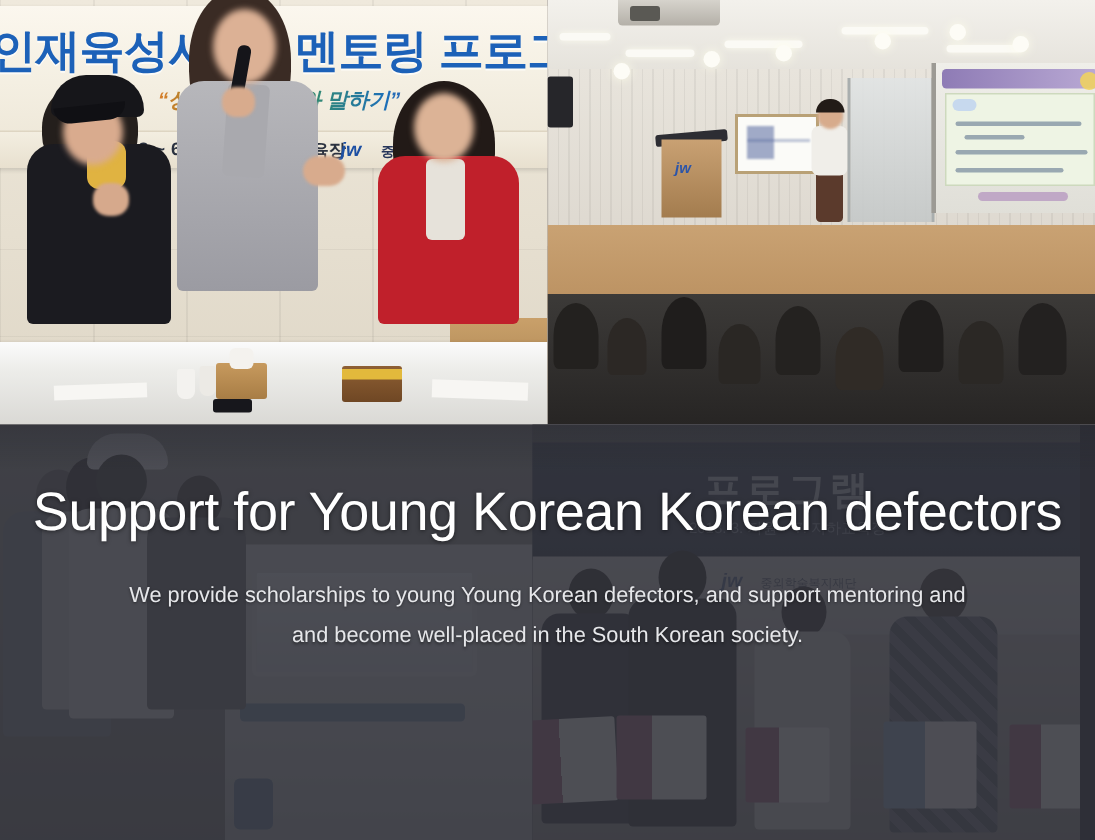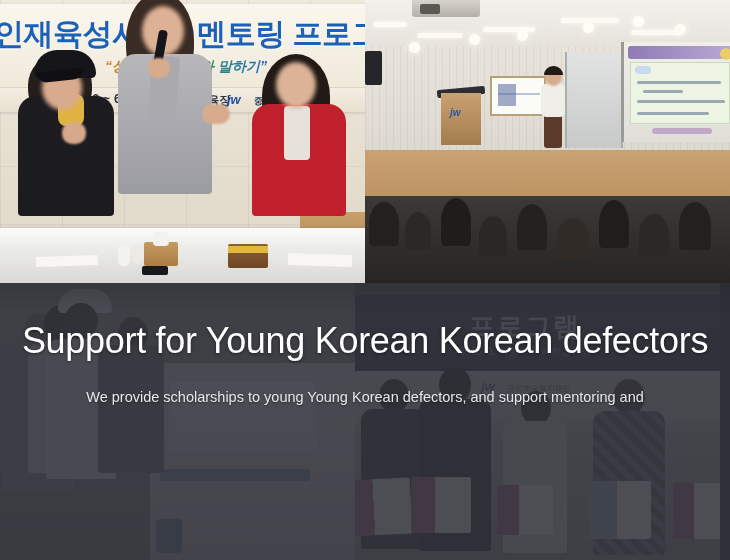--- a/index.html
+++ b/index.html
@@ -424,16 +424,17 @@
          background:linear-gradient(90deg,#c94f86 0 42%,#f6f4ef 42% 100%);"></div>
   </div>
 
   <div class="overlay"></div>
   <div class="overlay-top-fade"></div>
 
   <div class="copy">
     <h1 class="headline">Support for Young Korean Korean defectors</h1>
     <div class="subcopy">
       <span>We provide scholarships to young Young Korean defectors, and support mentoring and</span>
+      <span>and become well-placed in the South Korean society.</span>
     </div>
   </div>
 
 </div>
 
 </body></html>

